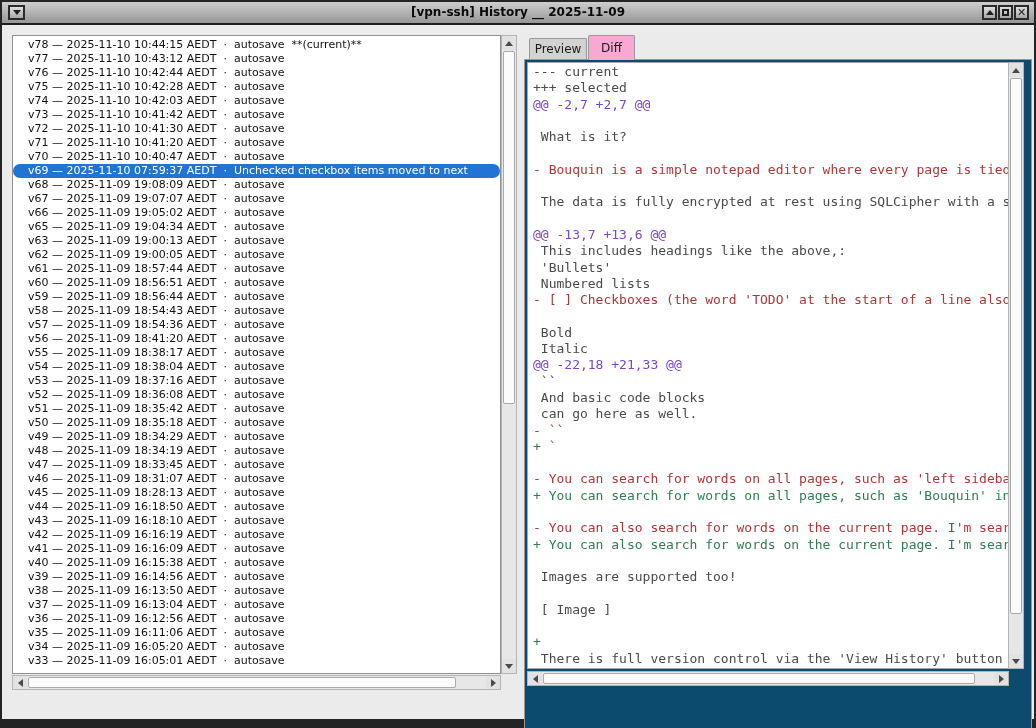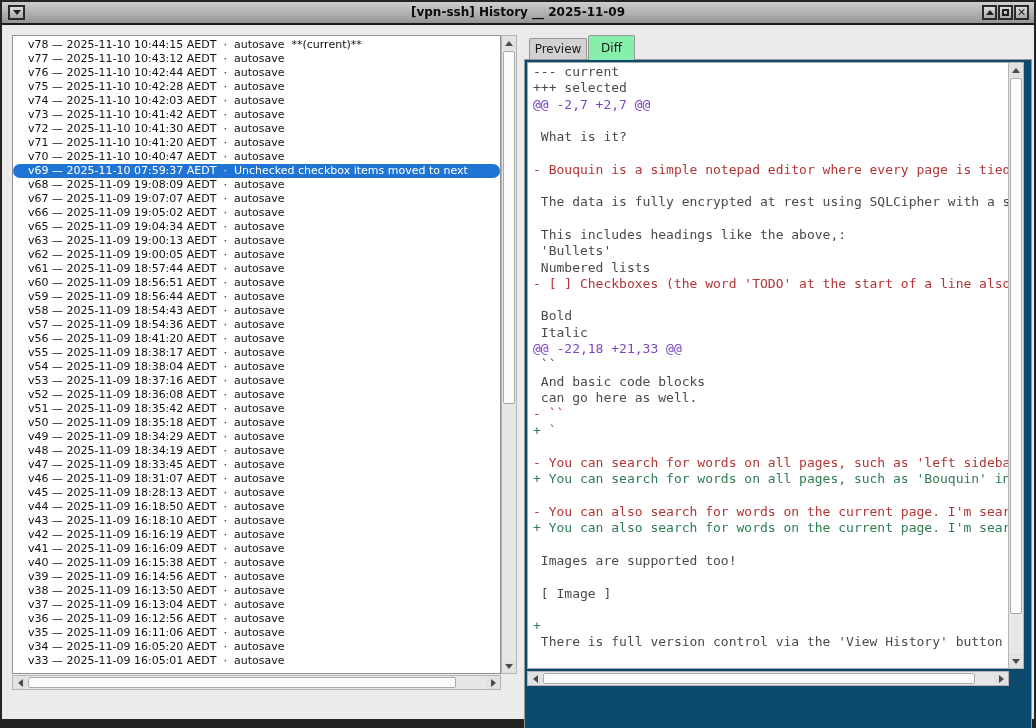--- a/index.html
+++ b/index.html
@@ -47,21 +47,21 @@
   .a-rt { width:0;height:0;border-top:4px solid transparent;border-bottom:4px solid transparent;border-left:5px solid #4a4a4a; }
   .thumb { position:absolute; background:#fbfbfb; border:1px solid #aaaaaa; border-radius:2px; }
   .vscroll .thumb { left:1px; width:12px; }
   .hscroll .thumb { top:1px; height:11px; }
 
   
   .tab { position:absolute; display:flex; align-items:center; justify-content:center;
          font-size:12px; color:#1a1a1a; border:1px solid #989898; border-bottom:none;
          border-radius:2px 2px 0 0; }
   .tab.inactive { left:527px; top:36px; width:58px; height:21px; background:#d2d2d2; z-index:1; }
-  .tab.active   { left:586px; top:33px; width:47px; height:25px; background:#86efac; z-index:3; }
+  .tab.active   { left:586px; top:33px; width:47px; height:25px; background:#f9a8d4; z-index:3; }
   .tabbody { position:absolute; left:522px; top:57px; width:508px; height:724px;
              border:1px solid #989898; background:#0c4a6e; z-index:2; }
   .difftext { position:absolute; left:2px; top:2px; width:482px; height:607px;
               background:#ffffff; border:1px solid #a6a6a6; overflow:hidden;
               font-family:"DejaVu Sans Mono", monospace; font-size:13px;
               padding:1px 0 0 5px; }
   .dline { height:16.3px; line-height:16.3px; white-space:pre; }
   .k-ctx  { color:#4a4a4a; }
   .k-meta { color:#4a4a4a; }
   .k-del  { color:#b23535; }
@@ -174,20 +174,21 @@
         <div class="dline k-meta">--- current</div>
         <div class="dline k-meta">+++ selected</div>
         <div class="dline k-hunk">@@ -2,7 +2,7 @@</div>
         <div class="dline k-ctx"> </div>
         <div class="dline k-ctx"> What is it?</div>
         <div class="dline k-ctx"> </div>
         <div class="dline k-del">- Bouquin is a simple notepad editor where every page is tied</div>
         <div class="dline k-ctx"> </div>
         <div class="dline k-ctx"> The data is fully encrypted at rest using SQLCipher with a s</div>
         <div class="dline k-ctx"> </div>
+        <div class="dline k-hunk">@@ -13,7 +13,6 @@</div>
         <div class="dline k-ctx"> This includes headings like the above,:</div>
         <div class="dline k-ctx"> 'Bullets'</div>
         <div class="dline k-ctx"> Numbered lists</div>
         <div class="dline k-del">- [ ] Checkboxes (the word 'TODO' at the start of a line also</div>
         <div class="dline k-ctx"> </div>
         <div class="dline k-ctx"> Bold</div>
         <div class="dline k-ctx"> Italic</div>
         <div class="dline k-hunk">@@ -22,18 +21,33 @@</div>
         <div class="dline k-ctx"> ``</div>
         <div class="dline k-ctx"> And basic code blocks</div>

